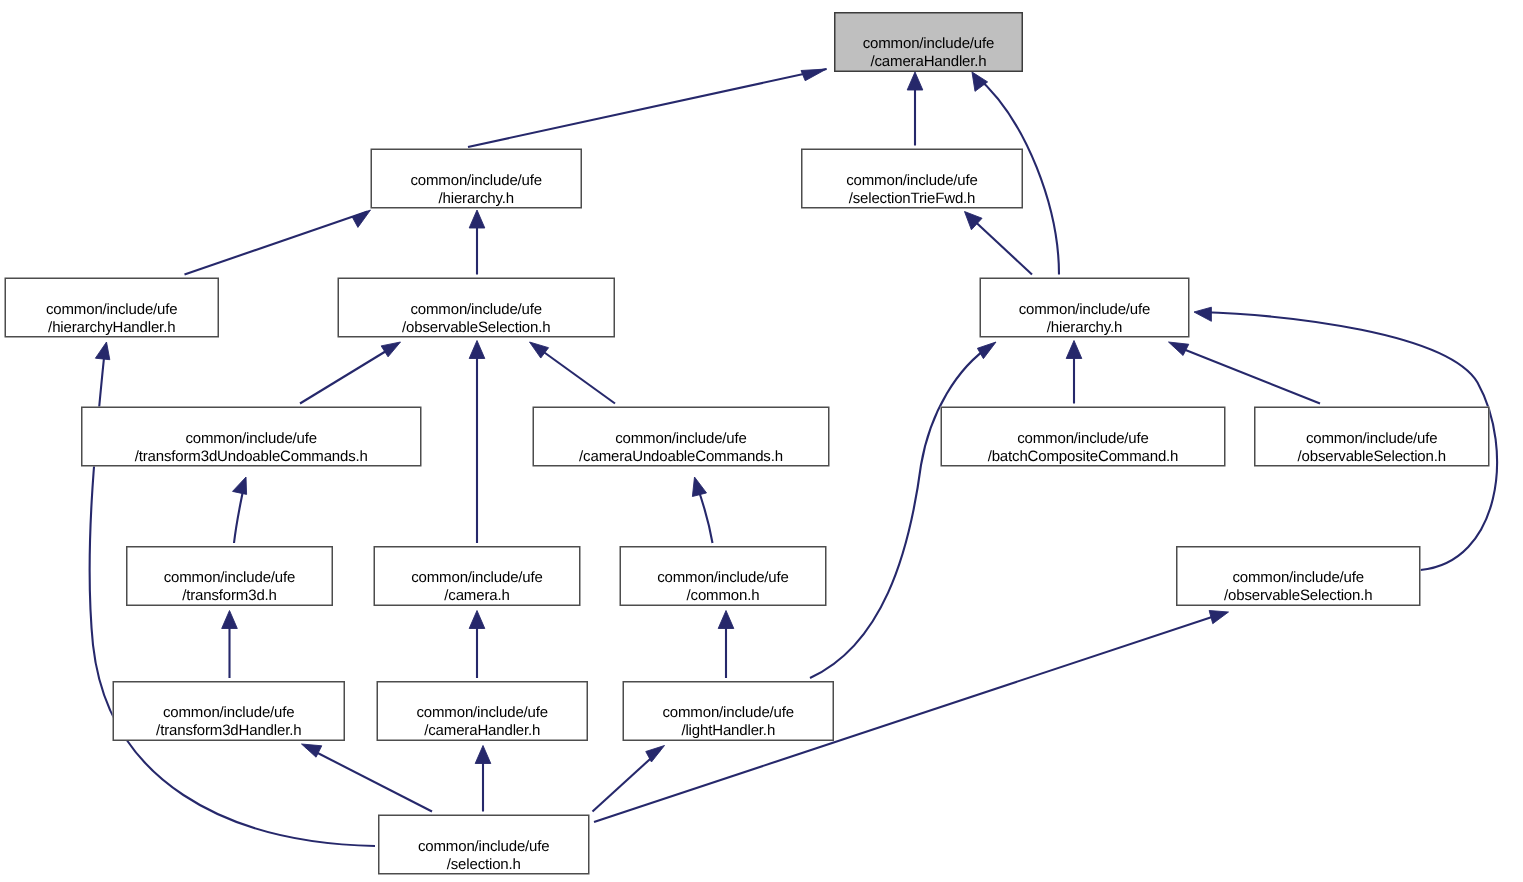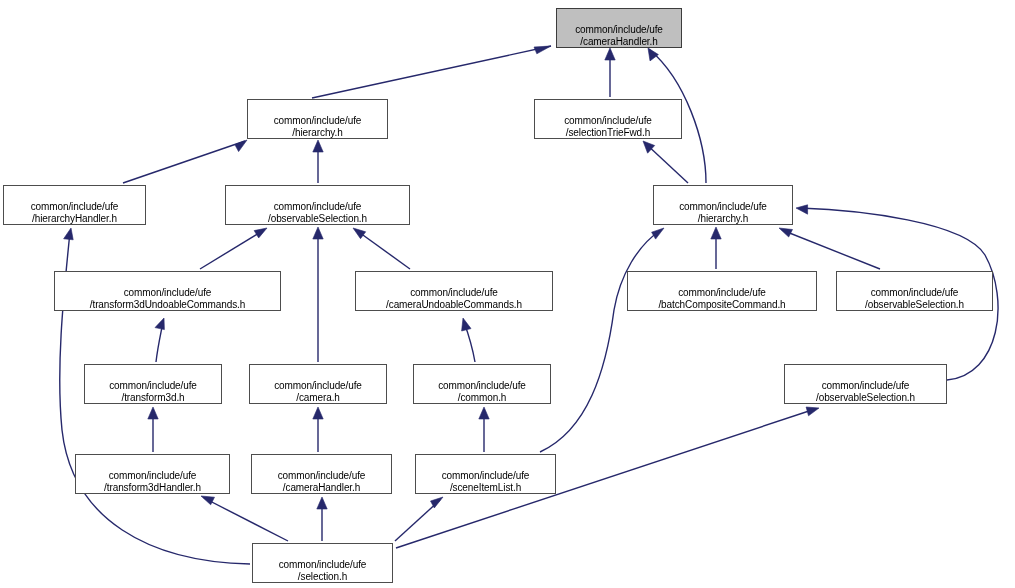--- a/index.html
+++ b/index.html
@@ -168,20 +168,20 @@
       <div class="node-box" style="left: 75px; top: 454px; width: 155px; height: 40px;">
         <span class="node-line">common/include/ufe</span>
         <span class="node-line">/transform3dHandler.h</span>
       </div>
       <div class="node-box" style="left: 251px; top: 454px; width: 141px; height: 40px;">
         <span class="node-line">common/include/ufe</span>
         <span class="node-line">/cameraHandler.h</span>
       </div>
       <div class="node-box" style="left: 415px; top: 454px; width: 141px; height: 40px;">
         <span class="node-line">common/include/ufe</span>
-        <span class="node-line">/sceneItemList.h</span>
+        <span class="node-line">/lightHandler.h</span>
       </div>
       <div class="node-box" style="left: 252px; top: 543px; width: 141px; height: 40px;">
         <span class="node-line">common/include/ufe</span>
         <span class="node-line">/selection.h</span>
       </div>
     </div>
 </div>
 
 </body></html>

